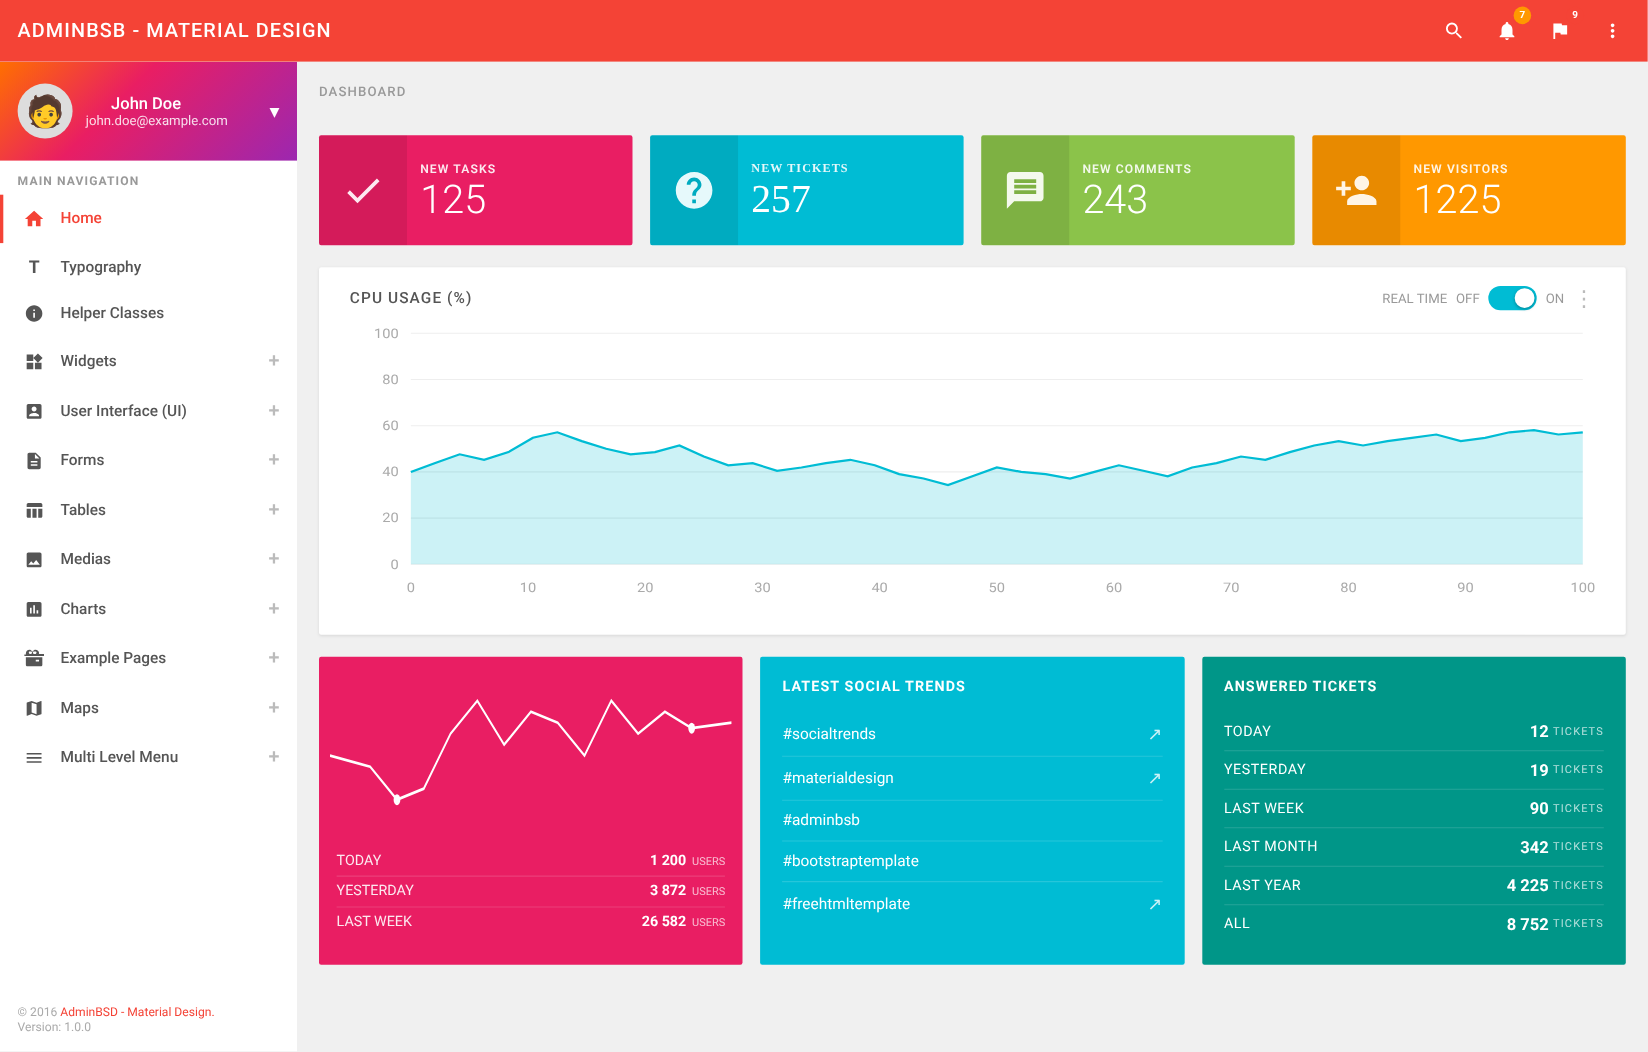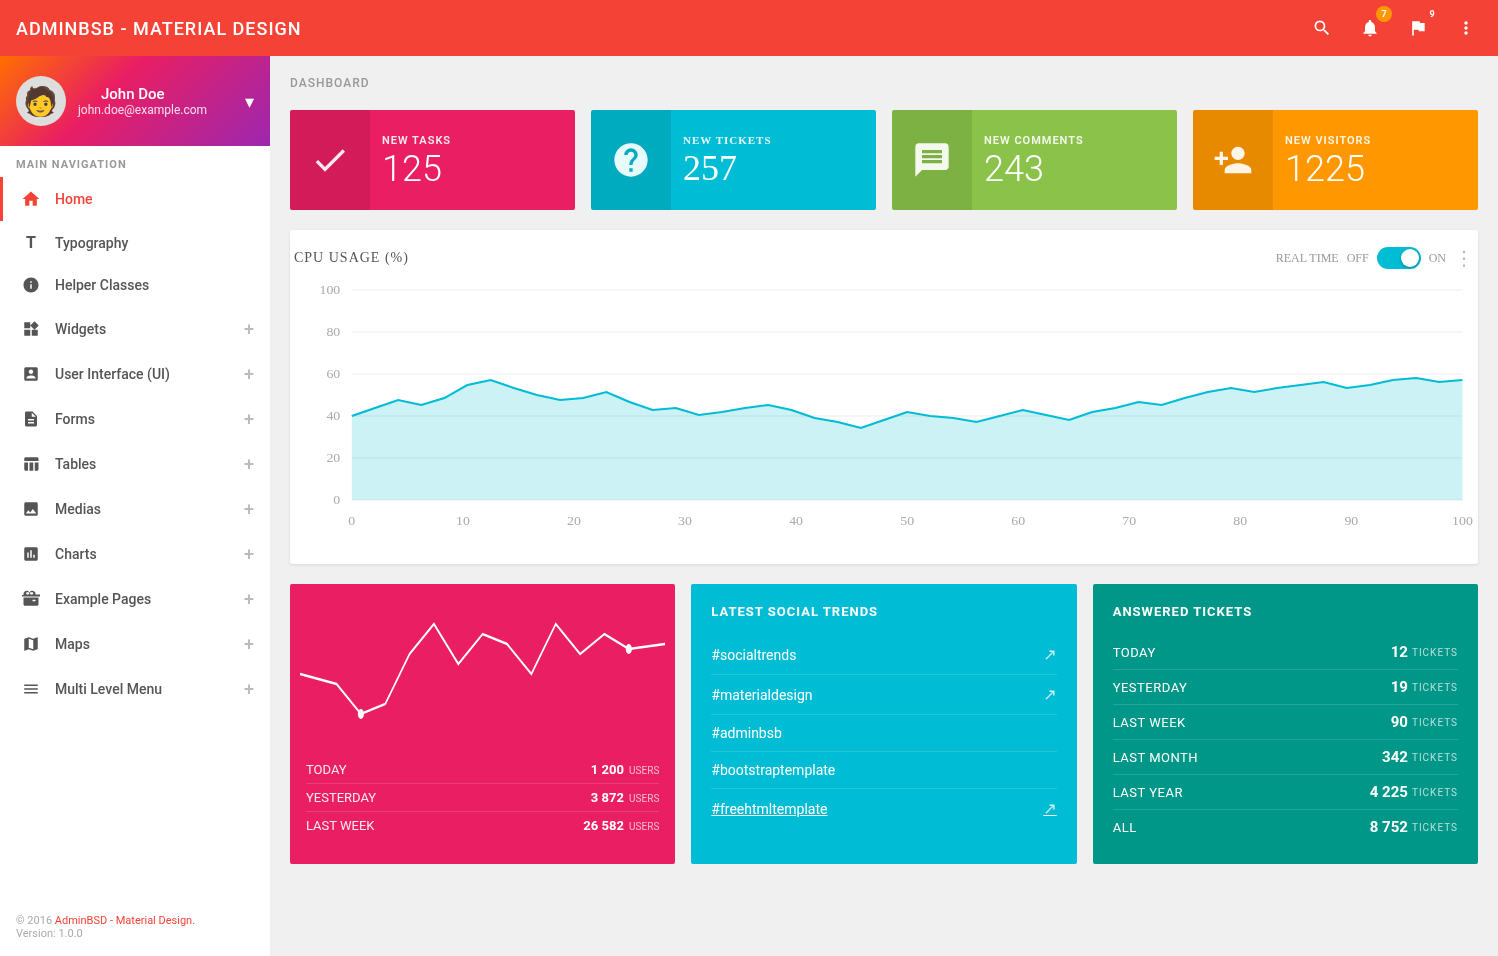--- a/index.html
+++ b/index.html
@@ -147,21 +147,21 @@
       flex: 1;
       overflow-y: auto;
       padding: 20px;
       background: #f0f0f0;
     }
 
     .breadcrumb {
       font-size: 12px;
       color: #999;
       letter-spacing: 1px;
-      margin-bottom: 20px;
+      margin-bottom: 33px;
       font-weight: 500;
     }
 
     
     .stats-row {
       display: grid;
       grid-template-columns: repeat(4, 1fr);
       gap: 16px;
       margin-bottom: 20px;
     }
@@ -206,24 +206,23 @@
     .stat-card.cyan .stat-icon-area { background: rgba(0,0,0,0.1); }
     .stat-card.green { background: #8bc34a; }
     .stat-card.green .stat-icon-area { background: rgba(0,0,0,0.1); }
     .stat-card.orange { background: #ff9800; }
     .stat-card.orange .stat-icon-area { background: rgba(0,0,0,0.1); }
 
     
     .chart-card {
       background: white;
       border-radius: 2px;
-      padding: 16px 4px 20px;
+      padding: 16px 28px 20px;
       margin-bottom: 20px;
       box-shadow: 0 1px 3px rgba(0,0,0,0.1);
-      font-family: Liberation Serif, serif;
     }
     .chart-header {
       display: flex;
       align-items: center;
       margin-bottom: 10px;
     }
     .chart-title {
       font-size: 14px;
       font-weight: 500;
       color: #555;
@@ -307,21 +306,21 @@
       letter-spacing: 1px;
       margin-bottom: 16px;
     }
     .social-item {
       display: flex;
       align-items: center;
       padding: 10px 0;
       border-bottom: 1px solid rgba(255,255,255,0.15);
       font-size: 14px;
     }
-    .social-item:last-child { border-bottom: none; text-decoration: underline; }
+    .social-item:last-child { border-bottom: none; }
     .social-item-label { flex: 1; }
     .trend-icon { font-size: 16px; color: rgba(255,255,255,0.8); }
 
     
     .tickets-card {
       background: #009688;
       border-radius: 2px;
       color: white;
       padding: 20px;
     }

